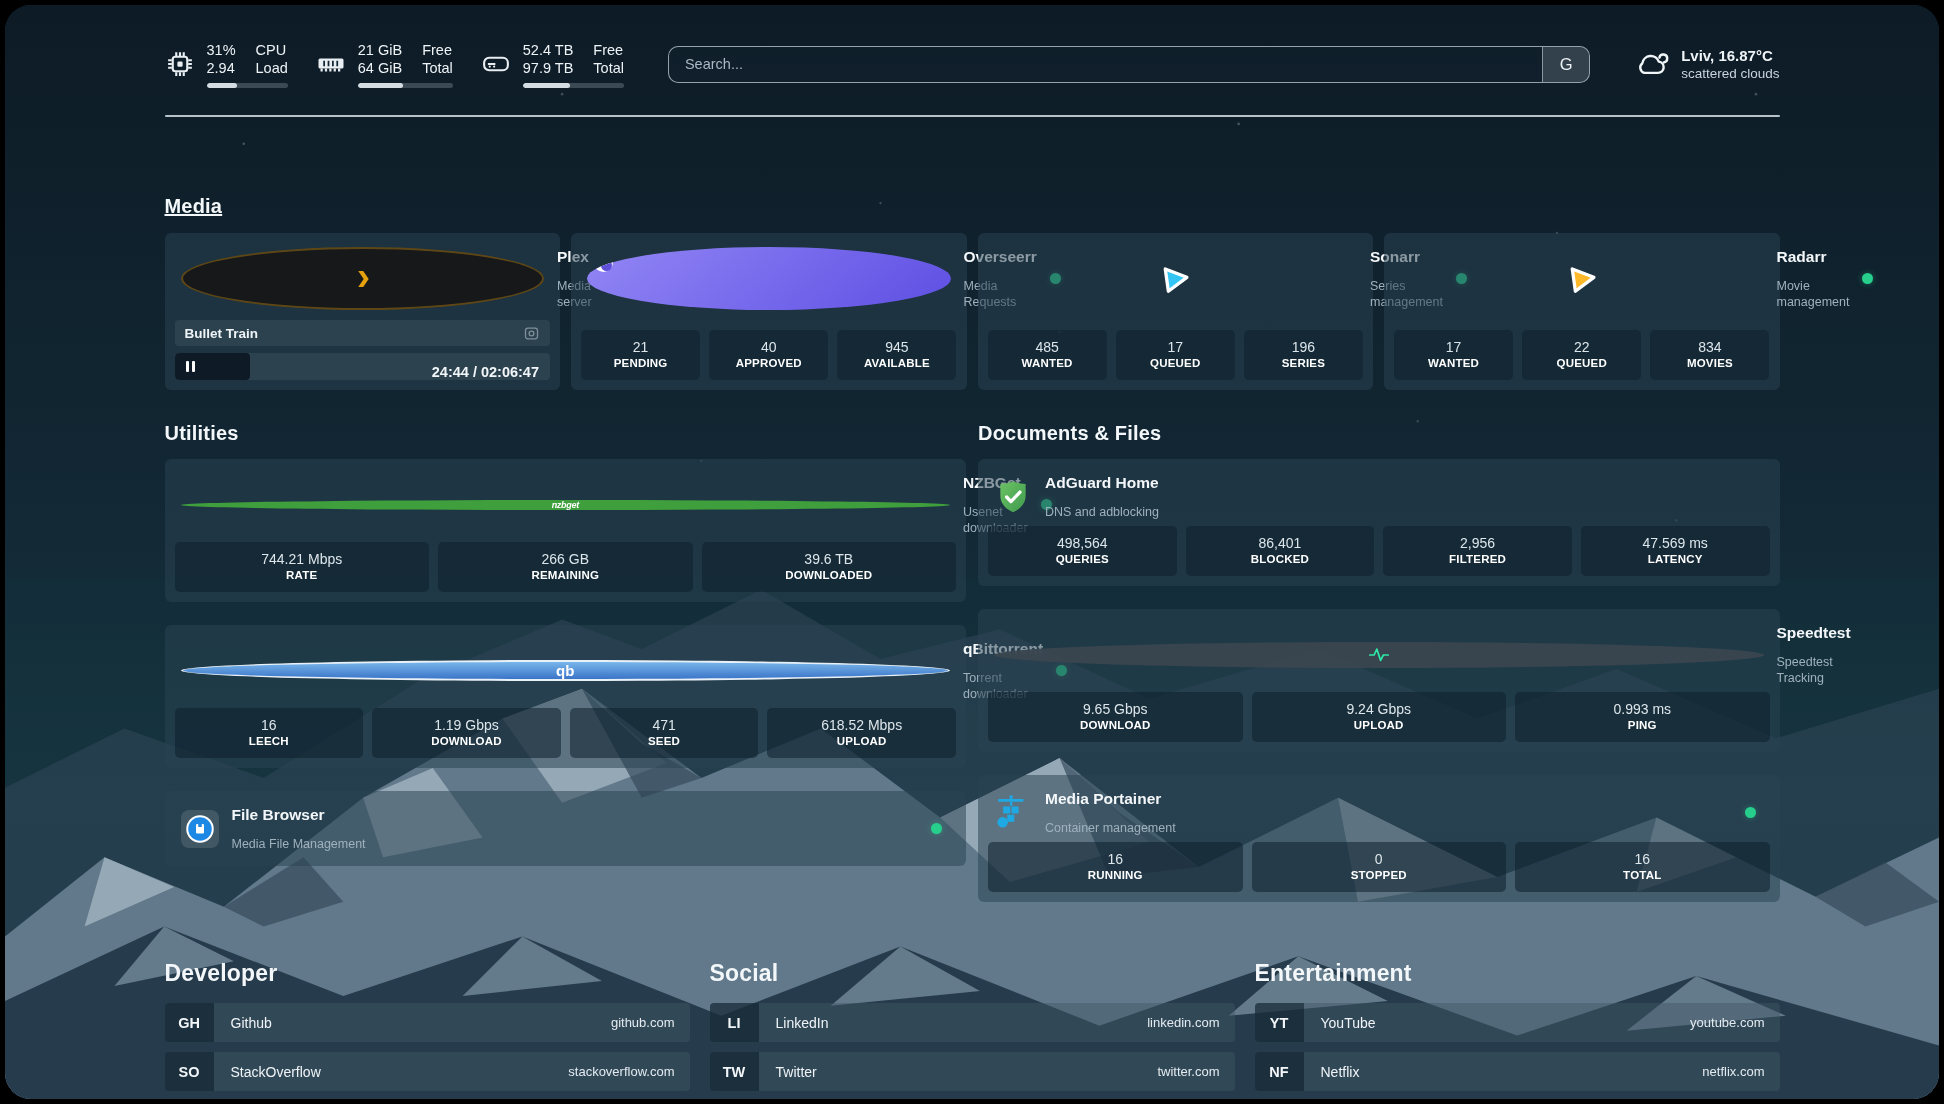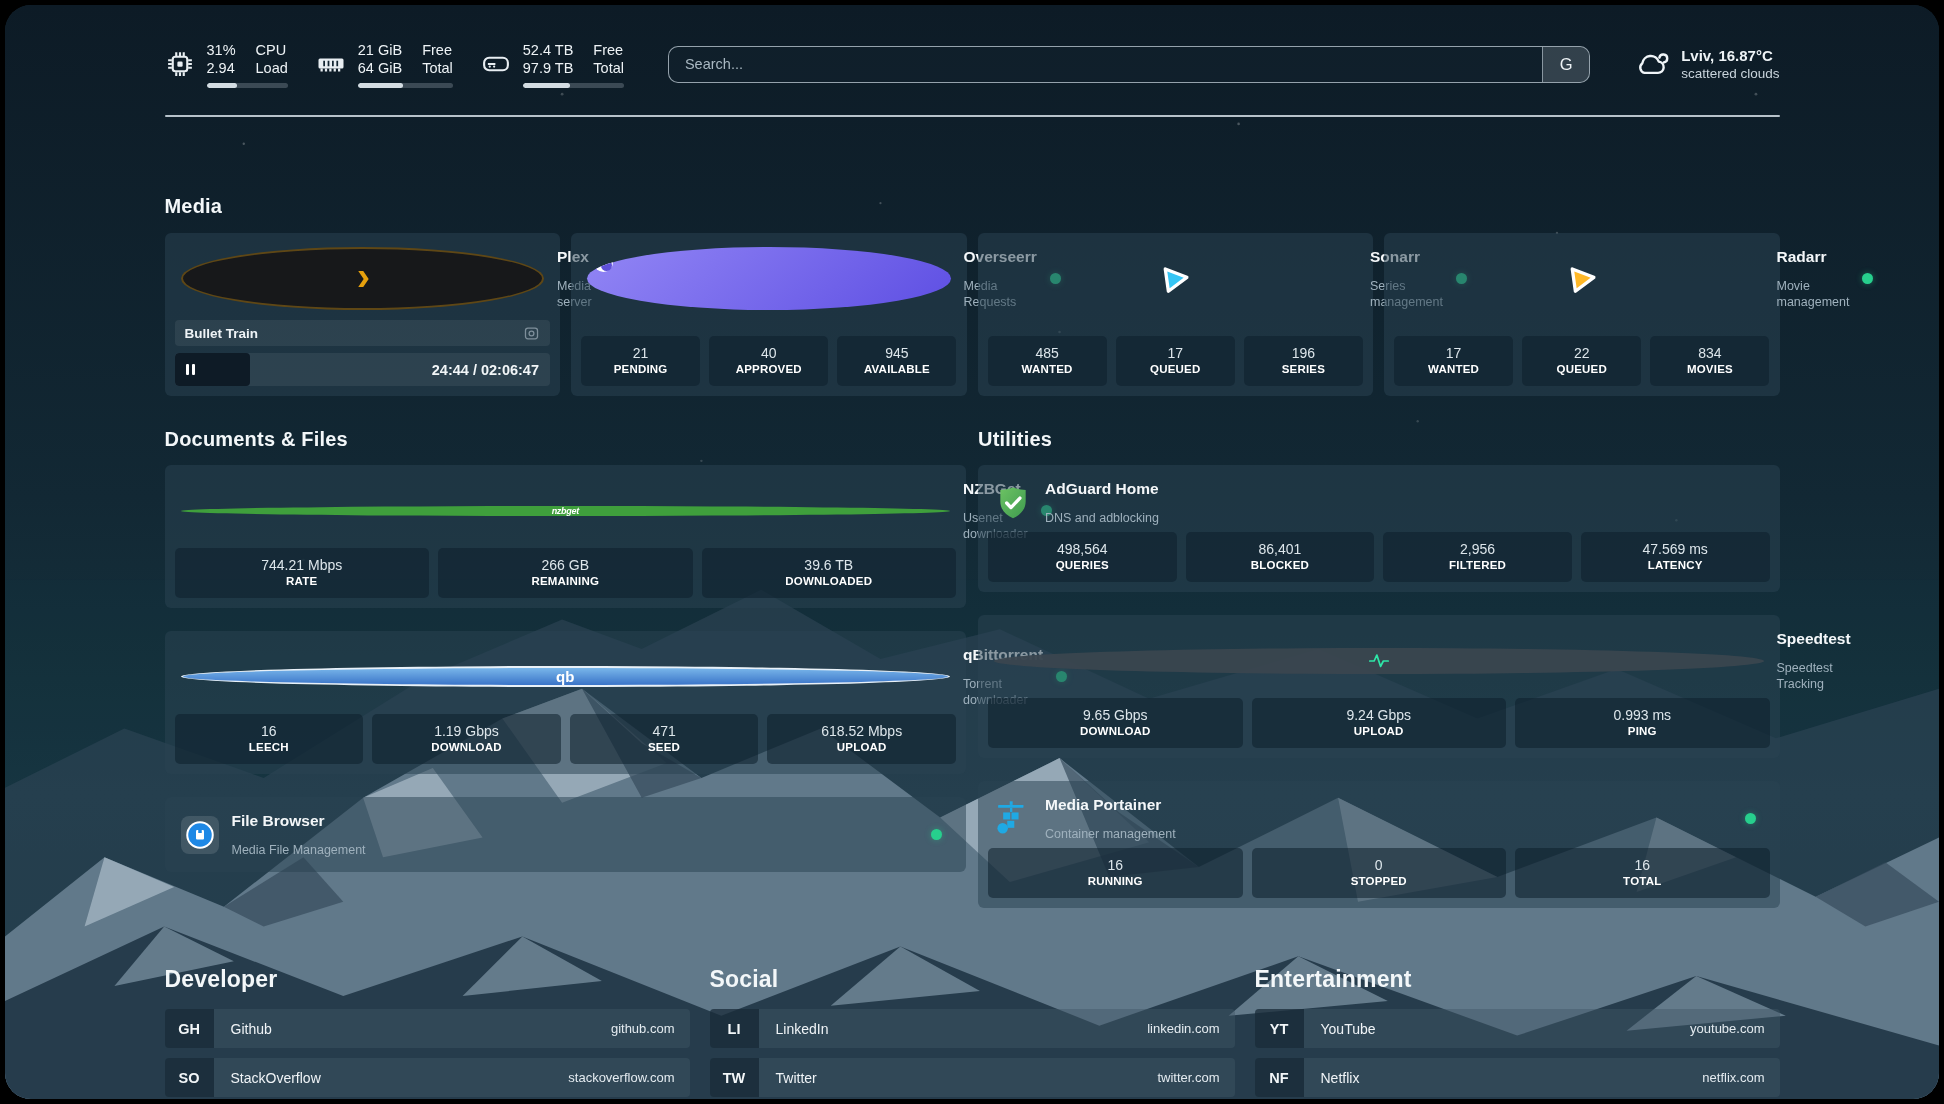--- a/index.html
+++ b/index.html
@@ -27,21 +27,21 @@
   .weather { display:flex; align-items:flex-start; gap:9px; color:#eef3f6; }
   .weather-icon { width:38px; height:34px; }
   .weather-loc { font-size:15px; font-weight:700; line-height:19px; }
   .weather-cond { font-size:13.5px; color:#c9d4dc; line-height:17px; }
 
   .divider { margin-top:16px; height:2px; background:rgba(213,223,230,0.85); border-radius:1px; }
 
   
   .sec-title { font-size:20px; font-weight:700; color:#f3f7f9; letter-spacing:.2px; }
   .sec-title.big { font-size:23px; }
-  .media-title { margin-top:78px; }
+  .media-title { margin-top:78px;text-decoration:underline; }
   .media-grid { margin-top:15px; display:grid; grid-template-columns:repeat(4,1fr); gap:11px; }
   .twocol-heads { margin-top:32px; display:grid; grid-template-columns:1fr 1fr; gap:12px; }
   .twocol { margin-top:14px; display:grid; grid-template-columns:1fr 1fr; gap:12px; align-items:start; }
   .vstack { display:flex; flex-direction:column; gap:23px; }
 
   
   .card { background:rgba(42,68,82,0.52); border-radius:6px; padding:10px; display:flex; flex-direction:column; cursor:pointer; }
   .card-header { display:flex; align-items:center; gap:13px; padding:4px 6px 6px 6px; }
   .app-icon { width:38px; height:38px; flex:none; position:relative; }
   .card-titles { display:flex; flex-direction:column;gap:11px; }
@@ -49,21 +49,21 @@
   .card-sub { font-size:12.5px; color:#9fb1bd; line-height:16px; }
   .status-dot { width:11px; height:11px; border-radius:50%; margin-left:auto; margin-right:8px; flex:none; }
   .stats-row { margin-top:auto; display:grid; grid-auto-flow:column; grid-auto-columns:1fr; gap:9px; }
   .stat-box { background:rgba(13,31,43,0.55); border-radius:5px; text-align:center; padding:8px 4px 9px; }
   .stat-value { font-size:14px; color:#dde6eb; line-height:18px; }
   .stat-label { font-size:11.5px; font-weight:700; color:#fff; line-height:15px; letter-spacing:.2px; }
 
   
   .np-row { margin-top:4px; background:rgba(255,255,255,0.07); border-radius:4px; height:26px; display:flex; align-items:center; padding:0 10px; font-size:13.5px; font-weight:700; color:#eef3f6; }
   .cast-icon { margin-left:auto; width:17px; height:17px; opacity:.8; }
-  .np-progress { margin-top:7px; background:rgba(255,255,255,0.07); border-radius:4px; height:33px; position:relative; display:flex; align-items:center; overflow:hidden; }
+  .np-progress { margin-top:7px; background:rgba(255,255,255,0.07); border-radius:4px; height:27px; position:relative; display:flex; align-items:flex-end; overflow:hidden; }
   .np-elapsed { position:absolute; left:0; top:0; bottom:0; background:rgba(10,22,33,0.88); border-radius:4px; display:flex; align-items:center; padding-left:11px; gap:3px; cursor:pointer; }
   .pause-bar { width:3px; height:11px; background:#fff; border-radius:1px; }
   .np-time { margin-left:auto; padding-right:11px; font-size:14.5px; font-weight:700; color:#f2f6f8; position:relative; }
 
   
   .icon-circle { width:100%; height:100%; border-radius:50%; display:flex; align-items:center; justify-content:center; }
   .plex-bg { background:#17181a; border:2px solid rgba(229,160,13,0.35); }
   .overseerr-bg { background:linear-gradient(140deg,#9286f5,#5e4fe3); position:relative; overflow:hidden; }
   .ov-eye { position:absolute; left:7px; top:6px; width:19px; height:19px; background:#fff; border-radius:50%; }
   .ov-pupil { position:absolute; right:1px; bottom:1px; width:11px; height:11px; background:#5e50d8; border-radius:50%; }
@@ -346,22 +346,22 @@
           </div>
           <div class="stat-box">
             <div class="stat-value">834</div>
               <div class="stat-label">MOVIES</div>
           </div>
         </div>
       </div>
     </div>
 
     <div class="twocol-heads">
+      <div class="sec-title">Utilities</div>
       <div class="sec-title">Documents &amp; Files</div>
-      <div class="sec-title">Utilities</div>
     </div>
     <div class="twocol">
       <div class="vstack">
 
         <div class="card">
           <div class="card-header">
             <div class="app-icon icon-circle nzb-bg">
               <span class="nzb-txt">nzbget</span>
             </div>
             <div class="card-titles">

